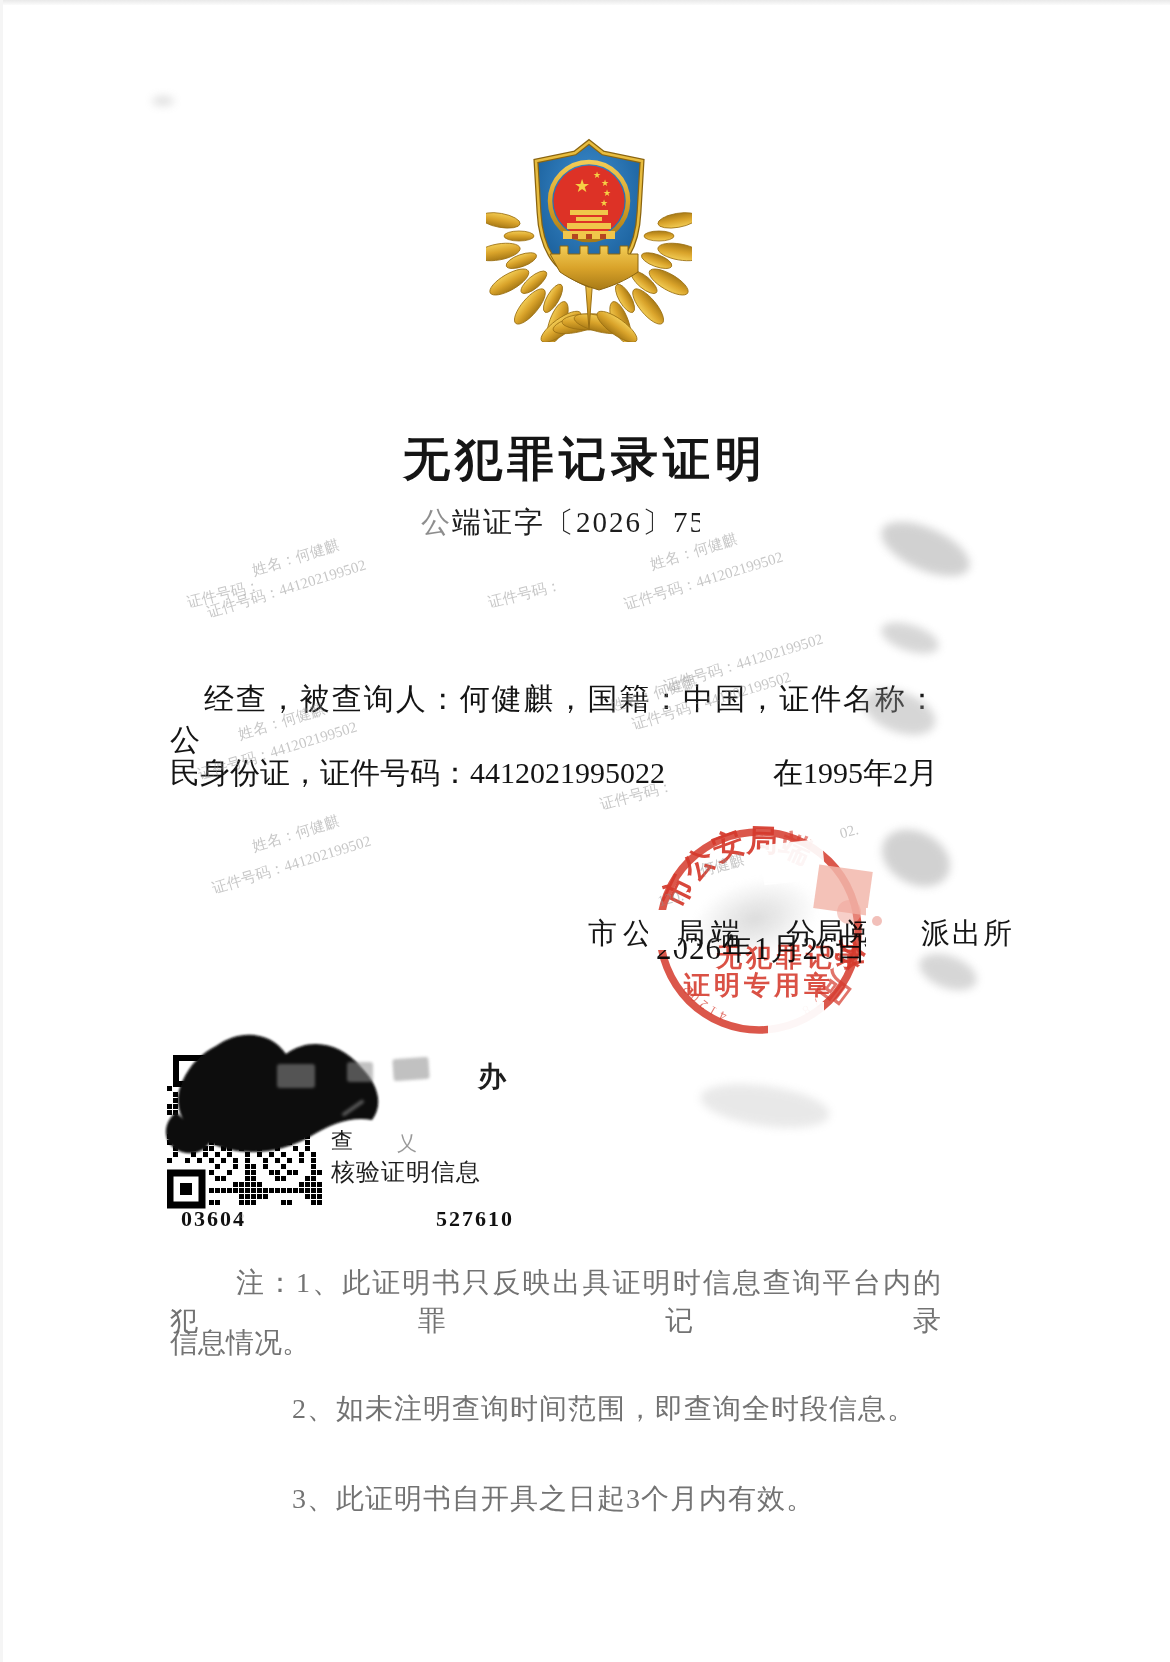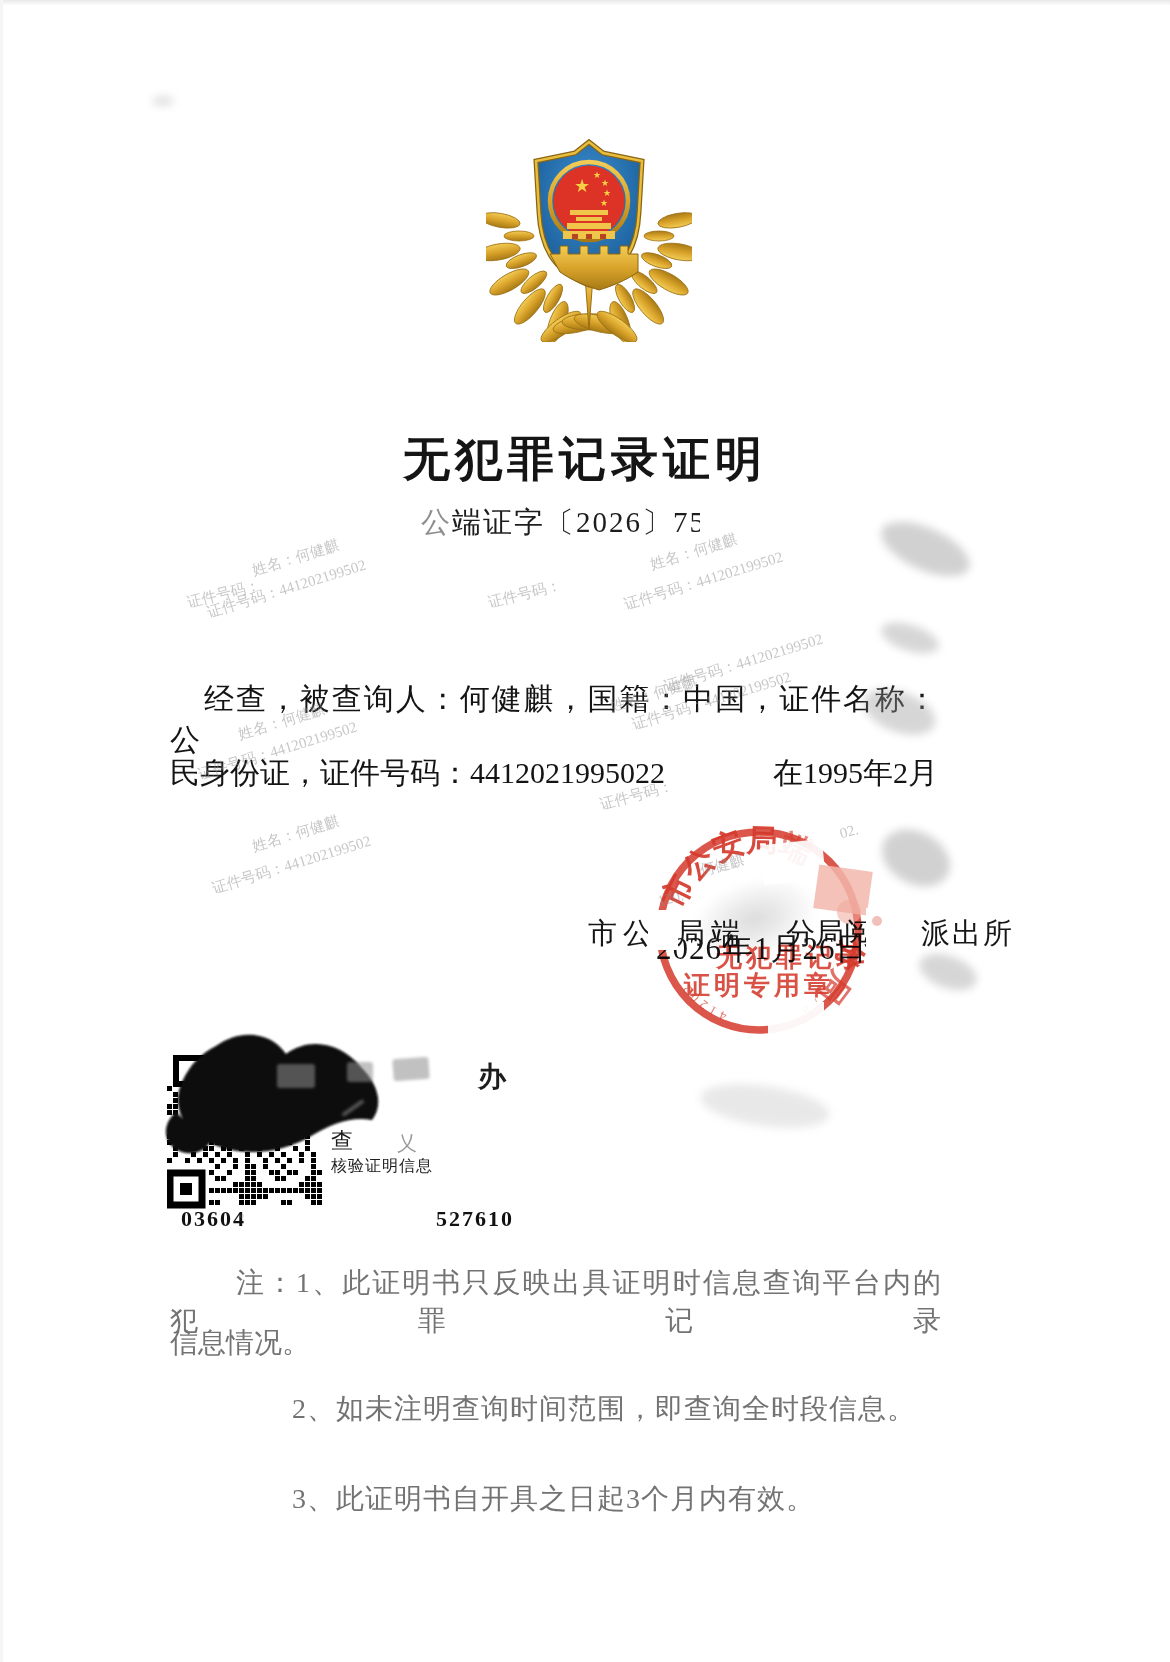--- a/index.html
+++ b/index.html
@@ -368,21 +368,21 @@
     <defs>
         <filter id="bblur">
           <feGaussianBlur stdDeviation="1.3"></feGaussianBlur>
         </filter>
       </defs>
   </svg>
 
   <div class="abs qr-caption" style="left:478px;top:1058px;font-size:28px;font-weight:bold;">办</div>
   <div class="abs qr-caption" style="left:331px;top:1126px;font-size:22px;">查</div>
   <div class="abs qr-caption" style="left:397px;top:1130px;font-size:20px;opacity:.45;">乂</div>
-  <div class="abs qr-caption" style="left:331px;top:1156px;font-size:16px;letter-spacing:1px;">核验证明信息</div>
+  <div class="abs qr-caption" style="left:331px;top:1156px;font-size:24px;letter-spacing:1px;">核验证明信息</div>
   <div class="abs serial" style="left:181px;top:1206px;">03604</div>
   <div class="abs serial" style="left:436px;top:1206px;">527610</div>
   <div class="abs" style="left:240px;top:1210px;font-size:14px;color:#999;opacity:.4;">ᵒ</div>
 
   <div class="abs note" style="left:170px;top:1264px;width:772px;text-indent:66px;letter-spacing:1px;white-space:normal;text-align:justify;text-align-last:justify;">注：1、此证明书只反映出具证明时信息查询平台内的犯罪记录</div>
   <div class="abs note" style="left:170px;top:1324px;">信息情况。</div>
   <div class="abs note" style="left:292px;top:1390px;letter-spacing:1px;">2、如未注明查询时间范围，即查询全时段信息。</div>
   <div class="abs note" style="left:292px;top:1480px;letter-spacing:1px;">3、此证明书自开具之日起3个月内有效。</div>
 
   <div id="wm-layer">

